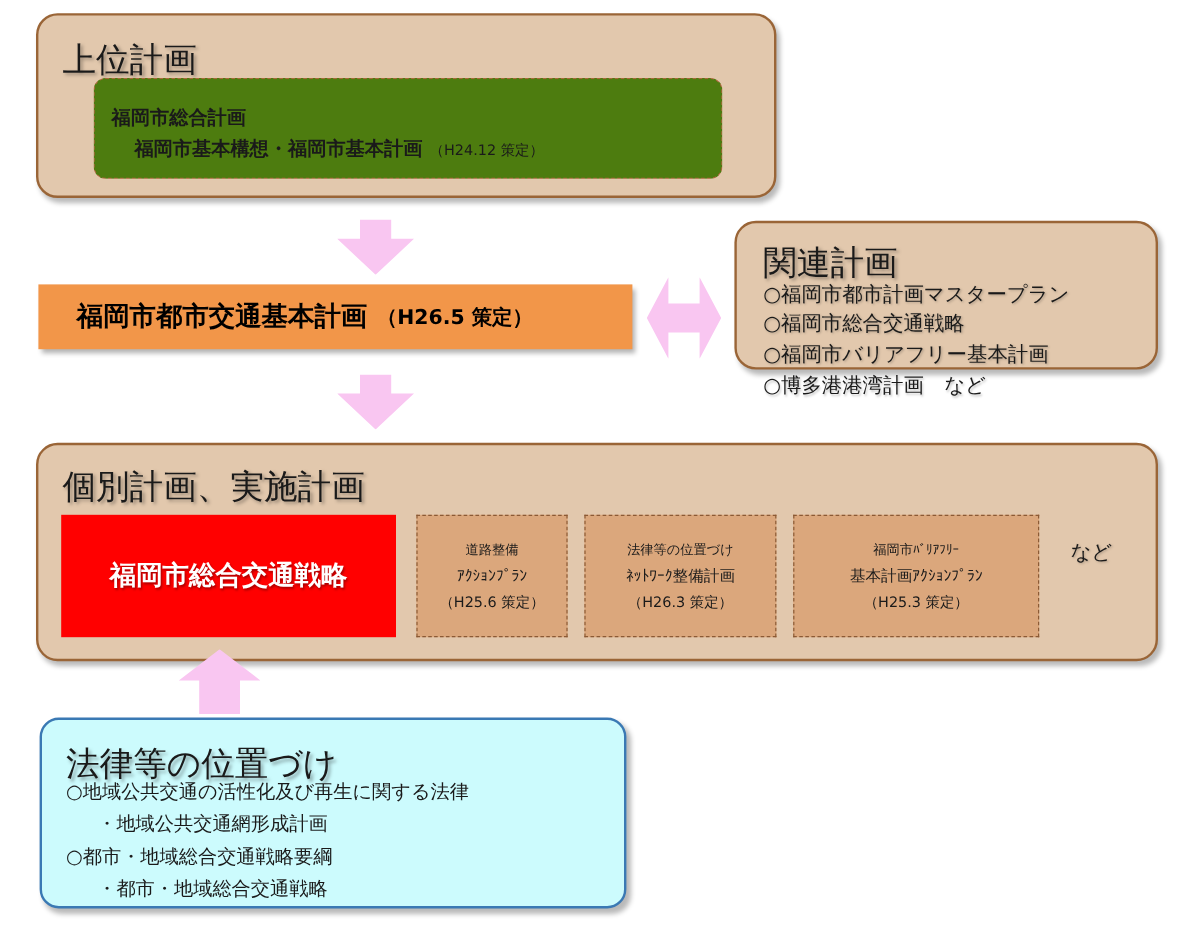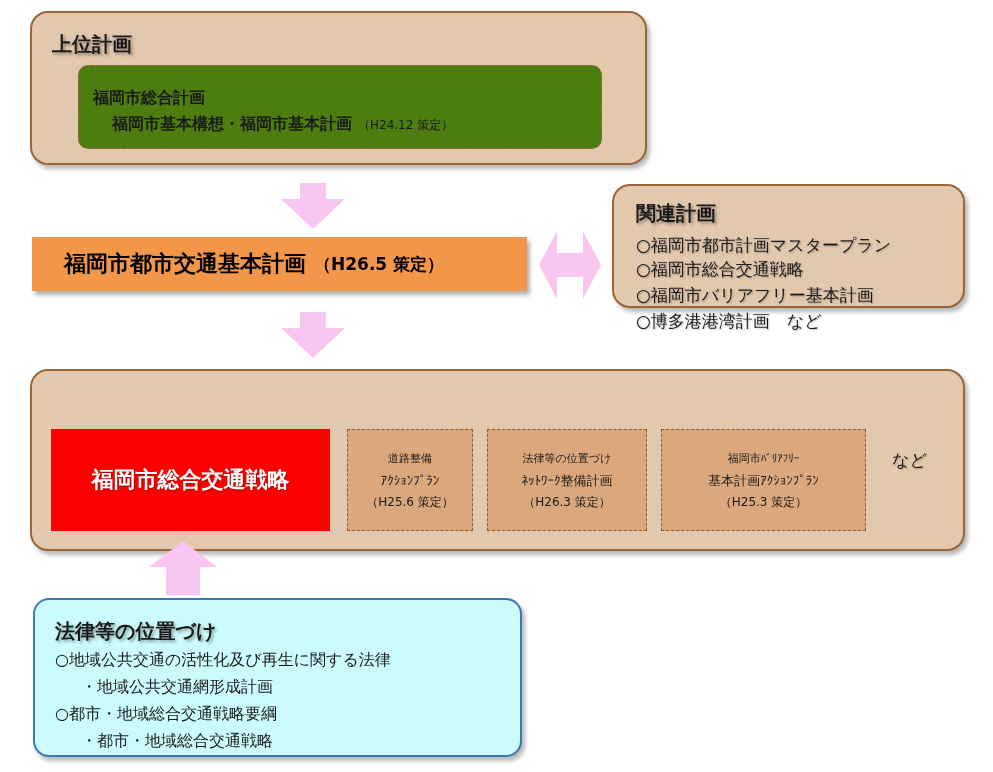--- a/index.html
+++ b/index.html
@@ -9,21 +9,21 @@
     font-family: "DejaVu Sans", "Liberation Sans", sans-serif;
     color: #1a1a1a;
   }
   .panel {
     position: absolute; background: #e2c8ad;
     border: 2px solid #9a6537; border-radius: 18px;
     box-shadow: 3px 4px 4px rgba(0,0,0,0.28);
     box-sizing: border-box;
   }
   .panel-title {
-    position: absolute; font-weight: bold; font-size: 20px;
+    position: absolute; font-weight: normal; font-size: 28px;
     text-shadow: 2px 2px 3px rgba(0,0,0,0.35);
     white-space: nowrap;
   }
   
   #upper { left: 30px; top: 11px; width: 617px; height: 154px; }
   #upper .panel-title { left: 20px; top: 18px; }
   #upper-inner {
     position: absolute; left: 46px; top: 52px; width: 524px; height: 84px;
     background: #4d7c0f; border: 1.5px dashed #a9683a; border-radius: 10px;
     box-sizing: border-box;
@@ -111,20 +111,21 @@
 
 <div class="panel" id="related">
   <div class="panel-title">関連計画</div>
   <div class="related-item" style="top:48px">○福岡市都市計画マスタープラン</div>
   <div class="related-item" style="top:72px">○福岡市総合交通戦略</div>
   <div class="related-item" style="top:98px">○福岡市バリアフリー基本計画</div>
   <div class="related-item" style="top:124px">○博多港港湾計画　など</div>
 </div>
 
 <div class="panel" id="indiv">
+  <div class="panel-title">個別計画、実施計画</div>
   <div id="strategy">福岡市総合交通戦略</div>
 
   <div class="sub-plan" style="left:315px;width:126px">
     <div class="l1">道路整備</div>
     <div class="l2">ｱｸｼｮﾝﾌﾟﾗﾝ</div>
     <div class="l3">（H25.6 策定）</div>
   </div>
   <div class="sub-plan" style="left:455px;width:160px">
     <div class="l1">法律等の位置づけ</div>
     <div class="l2">ﾈｯﾄﾜｰｸ整備計画</div>

